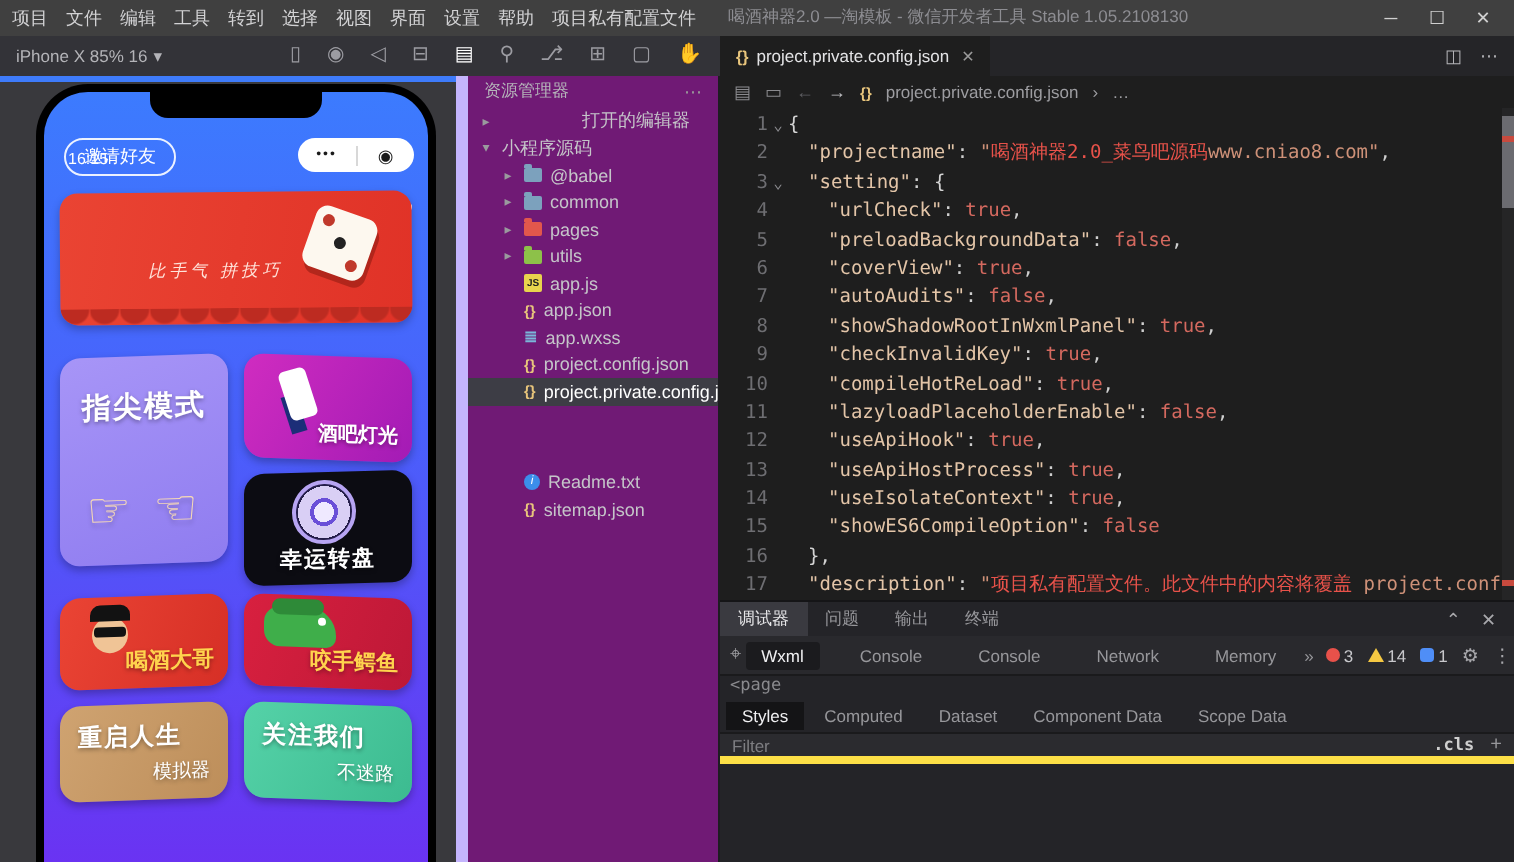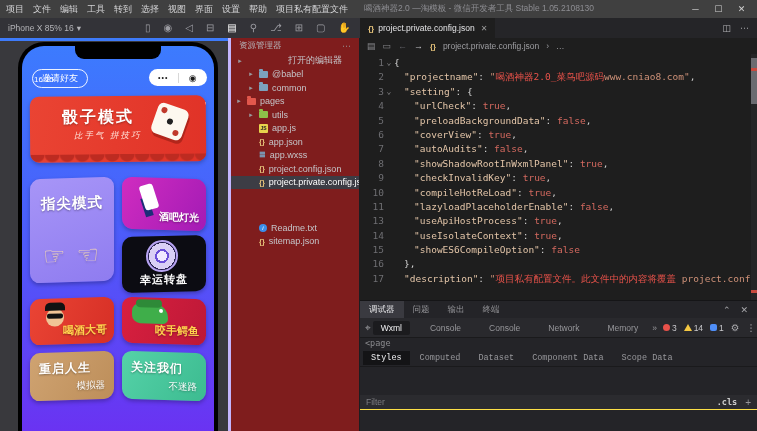--- a/index.html
+++ b/index.html
@@ -25,21 +25,21 @@
   .tab{display:flex;align-items:center;gap:4px;background:#1e1e1e;padding:0 8px;max-width:170px;}
   .tab .braces{color:#e8c57c;font-size:8px;font-weight:bold;}
   .tab .tab-label{font-size:8.5px;color:#e4e4e6;white-space:nowrap;}
   .tab .tab-close{font-size:8px;color:#9a9a9a;margin-left:2px;}
   .tab-right{margin-left:auto;display:flex;align-items:center;gap:9px;padding-right:8px;color:#b2b2b6;font-size:9px;}
 
   
   .main{position:absolute;left:0;top:38px;right:0;bottom:0;}
   .simulator{position:absolute;left:0;top:0;width:228px;bottom:0;background:#39393d;overflow:hidden;}
   .sim-strip{position:absolute;left:0;top:0;right:0;height:3px;}
-  .explorer{position:absolute;left:228px;top:0;width:132px;bottom:0;background:#7f1d1d;border-left:3px solid #c4b5fd;border-right:1px solid #1d1d20;overflow:hidden;}
+  .explorer{position:absolute;left:228px;top:0;width:132px;bottom:0;background:#701a75;border-left:6px solid #c4b5fd;border-right:1px solid #1d1d20;overflow:hidden;}
   .editorcol{position:absolute;left:360px;top:0;right:0;bottom:0;background:#1e1e1e;}
 
   
   .phone{position:absolute;left:18px;top:4px;width:200px;bottom:0;background:#000;border-radius:26px 26px 0 0;padding:4px 4px 0 4px;}
   .screen{position:relative;width:100%;height:100%;border-radius:22px 22px 0 0;overflow:hidden;
           background:linear-gradient(180deg,#3c7bfe 0%,#4a5ffb 45%,#6a33f2 100%);}
   .notch{position:absolute;left:50%;top:0;transform:translateX(-50%);width:86px;height:13px;background:#000;border-radius:0 0 9px 9px;}
   .statusrow{position:absolute;left:12px;right:10px;top:5px;display:flex;justify-content:space-between;align-items:center;color:#fff;font-size:8px;}
   .batt-wrap{display:flex;align-items:center;gap:3px;margin-top:48px;}
   .battery{width:14px;height:7px;border:1px solid #fff;border-radius:2px;position:relative;}
@@ -136,24 +136,24 @@
   .dt-tab{padding:2px 8px;font-size:8.5px;color:#97979b;}
   .dt-tab.active{background:#1b1b1e;color:#f0f0f2;border-radius:2px;}
   .dt-overflow{color:#97979b;font-size:8.5px;padding:0 4px;}
   .dt-right{margin-left:auto;display:flex;align-items:center;gap:7px;padding-right:8px;font-size:8.5px;}
   .cnt{display:flex;align-items:center;gap:2px;color:#c8c8cc;}
   .dot-err{width:7px;height:7px;border-radius:50%;background:#e8514a;display:inline-block;}
   .tri-warn{width:0;height:0;border-left:4.5px solid transparent;border-right:4.5px solid transparent;border-bottom:7px solid #f5c842;display:inline-block;}
   .sq-info{width:7px;height:7px;border-radius:2px;background:#4f8ef7;display:inline-block;}
   .dt-gear,.dt-kebab,.dt-undock{color:#a8a8ac;font-size:9.5px;}
   .elem-sliver{height:12px;font-family:"DejaVu Sans Mono",monospace;font-size:8.5px;color:#8a8a8e;padding-left:5px;overflow:hidden;background:#242428;}
-  .styles-row{height:17px;display:flex;align-items:center;gap:2px;border-bottom:1px solid #1a1a1c;padding-left:3px;font-family:Liberation Mono, monospace;}
+  .styles-row{height:17px;display:flex;align-items:center;gap:2px;border-bottom:1px solid #1a1a1c;padding-left:3px;}
   .st-tab{padding:2px 8px;font-size:8.5px;color:#97979b;}
   .st-tab.active{background:#141416;color:#f0f0f2;}
-  .filter-row{height:15px;display:flex;align-items:center;background:#2b2b2f;border-bottom:1px solid #fde047;padding:0 6px;margin-top:28px;}
+  .filter-row{height:15px;display:flex;align-items:center;background:#2b2b2f;border-bottom:4px solid #fde047;padding:0 6px;}
   .filter-input{flex:1;background:transparent;border:none;outline:none;color:#bdbdbd;font-size:8.5px;font-family:"Liberation Sans",sans-serif;}
   .filter-input::placeholder{color:#7e7e82;}
   .cls-label{font-family:"DejaVu Sans Mono",monospace;font-size:8.5px;color:#cfcfcf;font-weight:bold;margin-right:8px;}
   .add-rule{color:#97979b;font-size:10px;}
 </style>
 </head>
 <body>
 
 <div class="root">
 
@@ -224,21 +224,20 @@
             </span>
           </div>
           <div class="invite">邀请好友</div>
           <div class="capsule">
             <span class="dots">•••</span>
             <span class="divider"></span>
             <span class="target">◉</span>
           </div>
 
           <div class="banner">
-            <div class="banner-title">骰子模式</div>
             <div class="banner-sub">比手气 拼技巧</div>
             <div class="dice">
                 <i></i>
                 <i></i>
                 <i></i>
               </div>
             <div class="wave"></div>
           </div>
 
           <div class="tile tile-fingertip">
@@ -276,31 +275,35 @@
     <div class="explorer">
       <div class="exp-header">
         <span>资源管理器</span>
         <span class="exp-more">⋯</span>
       </div>
       <div class="tree">
           <div class="tree-row" style="padding-left: 5px; gap: 44px;">
             <span class="tree-arrow">▸</span>
             <span>打开的编辑器</span>
           </div>
+          <div class="tree-row" style="padding-left: 5px;">
+            <span class="tree-arrow">▾</span>
+            <span>小程序源码</span>
+          </div>
           <div class="tree-row" style="padding-left: 16px;">
             <span class="tree-arrow">▸</span>
             <span class="f-folder" style="background: rgb(124, 161, 189);"></span>
             <span>@babel</span>
           </div>
           <div class="tree-row" style="padding-left: 16px;">
             <span class="tree-arrow">▸</span>
             <span class="f-folder" style="background: rgb(124, 161, 189);"></span>
             <span>common</span>
           </div>
-          <div class="tree-row" style="padding-left: 4px;">
+          <div class="tree-row" style="padding-left: 16px;">
             <span class="tree-arrow">▸</span>
             <span class="f-folder" style="background: rgb(226, 87, 76);"></span>
             <span>pages</span>
           </div>
           <div class="tree-row" style="padding-left: 16px;">
             <span class="tree-arrow">▸</span>
             <span class="f-folder" style="background: rgb(141, 193, 73);"></span>
             <span>utils</span>
           </div>
           <div class="tree-row" style="padding-left: 16px;">
@@ -357,20 +360,21 @@
           <div class="cl"><span class="ln">2</span><span class="fold"></span><span class="ct" style="padding-left: 10px;"><span class="tok-k">"projectname"</span><span class="tok-p">: </span><span class="tok-s">"</span><span class="tok-c">喝酒神器2.0_菜鸟吧源码</span><span class="tok-s">www.cniao8.com"</span><span class="tok-p">,</span></span></div>
           <div class="cl"><span class="ln">3</span><span class="fold">⌄</span><span class="ct" style="padding-left: 10px;"><span class="tok-k">"setting"</span><span class="tok-p">: </span><span class="tok-r">{</span></span></div>
           <div class="cl"><span class="ln">4</span><span class="fold"></span><span class="ct" style="padding-left: 20px;"><span class="tok-k">"urlCheck"</span><span class="tok-p">: </span><span class="tok-b">true</span><span class="tok-p">,</span></span></div>
           <div class="cl"><span class="ln">5</span><span class="fold"></span><span class="ct" style="padding-left: 20px;"><span class="tok-k">"preloadBackgroundData"</span><span class="tok-p">: </span><span class="tok-b">false</span><span class="tok-p">,</span></span></div>
           <div class="cl"><span class="ln">6</span><span class="fold"></span><span class="ct" style="padding-left: 20px;"><span class="tok-k">"coverView"</span><span class="tok-p">: </span><span class="tok-b">true</span><span class="tok-p">,</span></span></div>
           <div class="cl"><span class="ln">7</span><span class="fold"></span><span class="ct" style="padding-left: 20px;"><span class="tok-k">"autoAudits"</span><span class="tok-p">: </span><span class="tok-b">false</span><span class="tok-p">,</span></span></div>
           <div class="cl"><span class="ln">8</span><span class="fold"></span><span class="ct" style="padding-left: 20px;"><span class="tok-k">"showShadowRootInWxmlPanel"</span><span class="tok-p">: </span><span class="tok-b">true</span><span class="tok-p">,</span></span></div>
           <div class="cl"><span class="ln">9</span><span class="fold"></span><span class="ct" style="padding-left: 20px;"><span class="tok-k">"checkInvalidKey"</span><span class="tok-p">: </span><span class="tok-b">true</span><span class="tok-p">,</span></span></div>
           <div class="cl"><span class="ln">10</span><span class="fold"></span><span class="ct" style="padding-left: 20px;"><span class="tok-k">"compileHotReLoad"</span><span class="tok-p">: </span><span class="tok-b">true</span><span class="tok-p">,</span></span></div>
           <div class="cl"><span class="ln">11</span><span class="fold"></span><span class="ct" style="padding-left: 20px;"><span class="tok-k">"lazyloadPlaceholderEnable"</span><span class="tok-p">: </span><span class="tok-b">false</span><span class="tok-p">,</span></span></div>
+          <div class="cl"><span class="ln">12</span><span class="fold"></span><span class="ct" style="padding-left: 20px;"><span class="tok-k">"useApiHook"</span><span class="tok-p">: </span><span class="tok-b">true</span><span class="tok-p">,</span></span></div>
           <div class="cl"><span class="ln">13</span><span class="fold"></span><span class="ct" style="padding-left: 20px;"><span class="tok-k">"useApiHostProcess"</span><span class="tok-p">: </span><span class="tok-b">true</span><span class="tok-p">,</span></span></div>
           <div class="cl"><span class="ln">14</span><span class="fold"></span><span class="ct" style="padding-left: 20px;"><span class="tok-k">"useIsolateContext"</span><span class="tok-p">: </span><span class="tok-b">true</span><span class="tok-p">,</span></span></div>
           <div class="cl"><span class="ln">15</span><span class="fold"></span><span class="ct" style="padding-left: 20px;"><span class="tok-k">"showES6CompileOption"</span><span class="tok-p">: </span><span class="tok-b">false</span></span></div>
           <div class="cl"><span class="ln">16</span><span class="fold"></span><span class="ct" style="padding-left: 10px;"><span class="tok-r">},</span></span></div>
           <div class="cl"><span class="ln">17</span><span class="fold"></span><span class="ct" style="padding-left: 10px;"><span class="tok-k">"description"</span><span class="tok-p">: </span><span class="tok-s">"</span><span class="tok-c">项目私有配置文件。此文件中的内容将覆盖 </span><span class="tok-s">project.config.json</span></span></div>
         </div>
       <div class="scrollbar">
         <div class="sb-thumb"></div>
         <div class="sb-mark" style="top:14px"></div>
         <div class="sb-mark" style="top:236px"></div>

